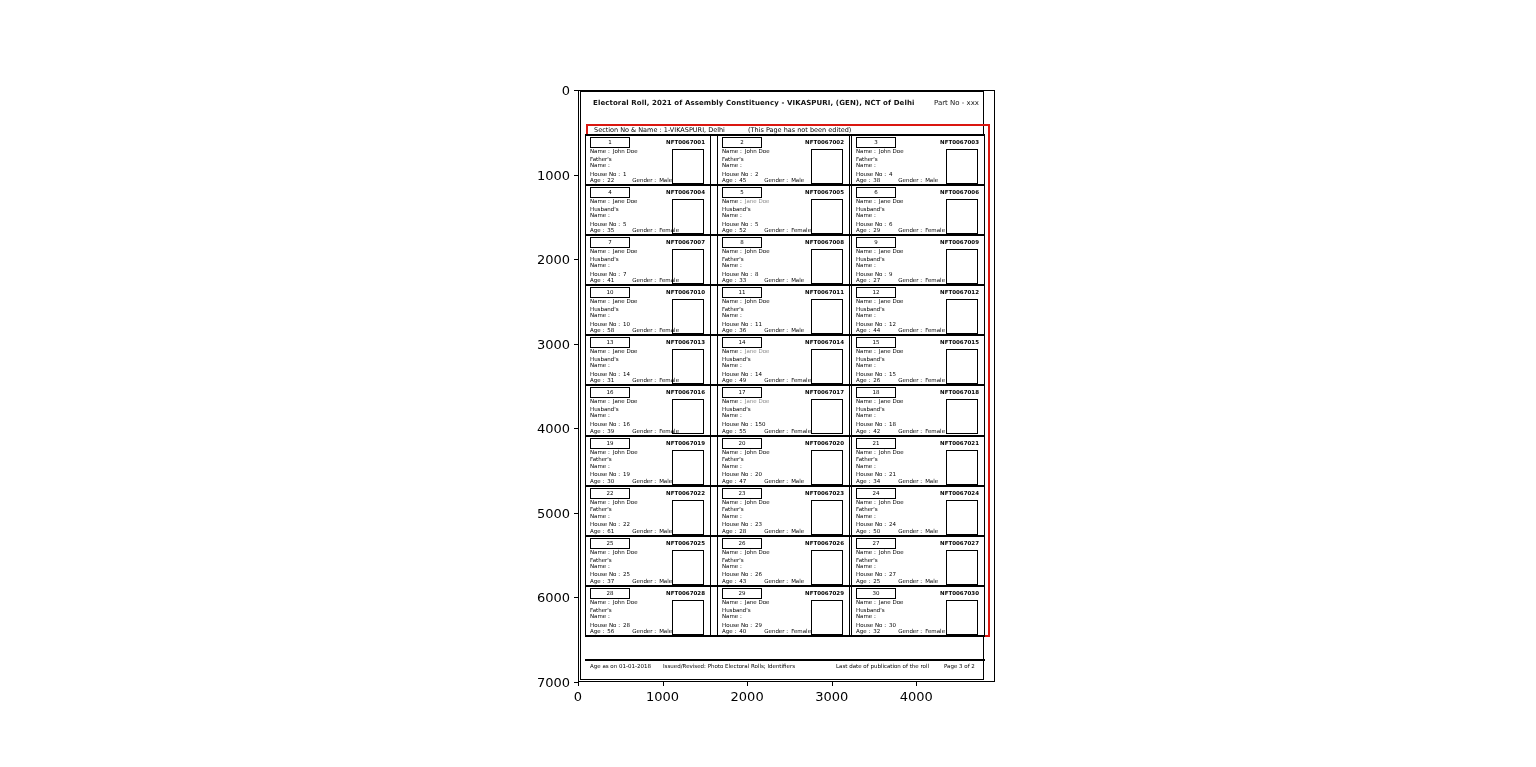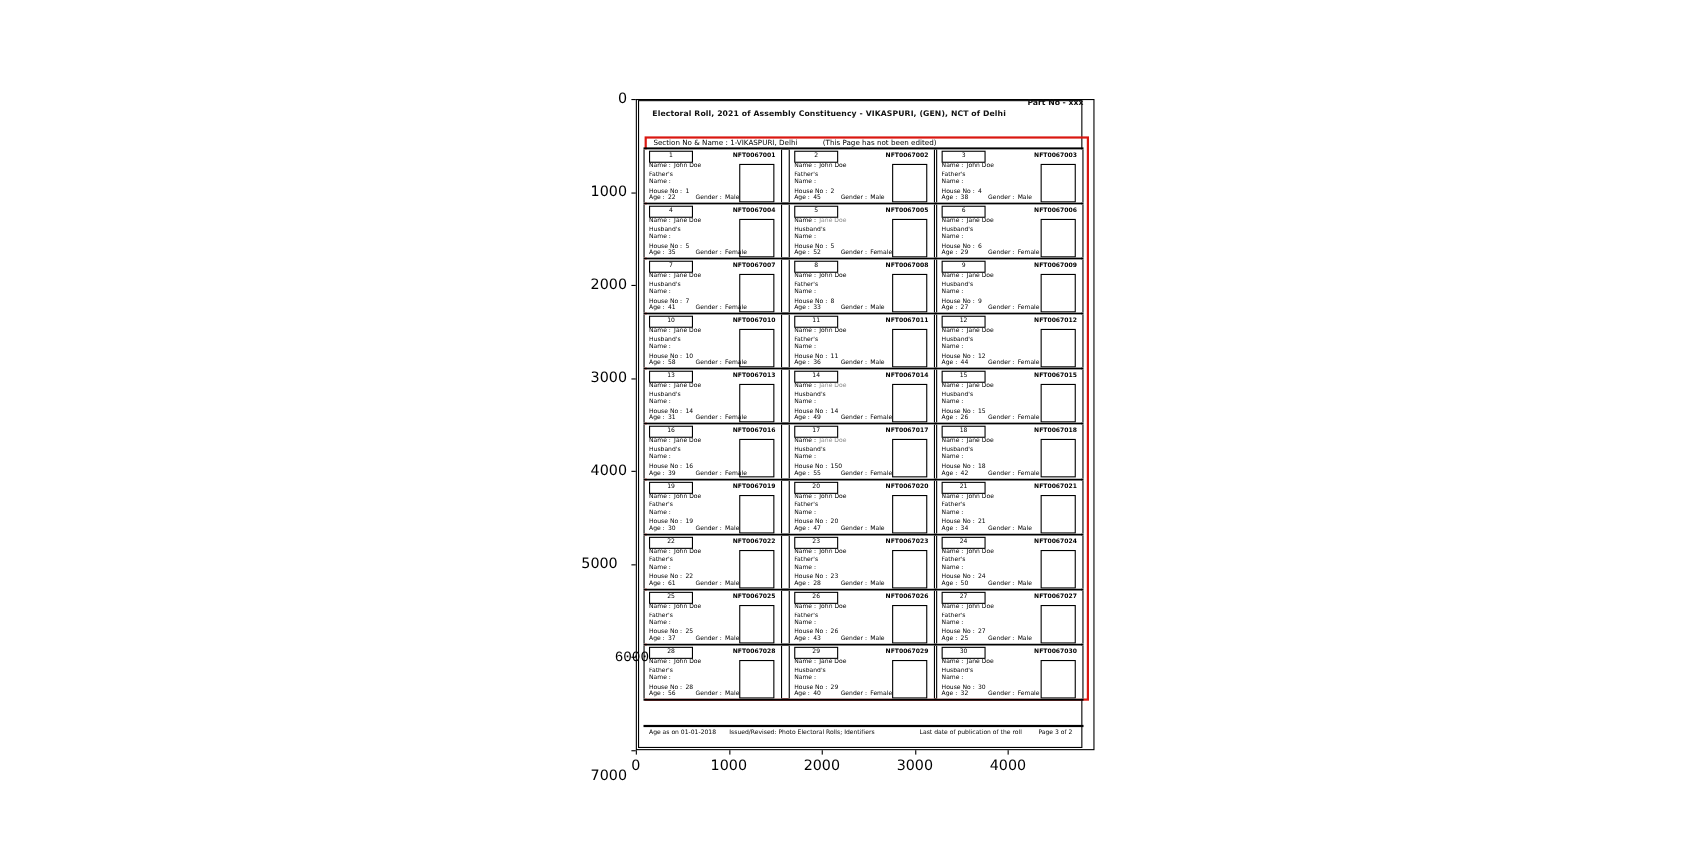--- a/index.html
+++ b/index.html
@@ -12,21 +12,21 @@
                transform:translateY(-50%);}
   .xtick-label{position:absolute;font-size:13px;color:#000;text-align:center;width:60px;
                transform:translateX(-50%);}
   .ytick-mark{position:absolute;height:1px;width:4px;background:#000;}
   .xtick-mark{position:absolute;width:1px;height:4px;background:#000;}
   
   #page-border{position:absolute;left:580px;top:91px;width:404px;height:589px;
                border:1.5px solid #000;box-sizing:border-box;background:#fff;}
   #doc-header-left{position:absolute;left:593px;top:99px;font-size:7px;font-weight:600;color:#111;
                    letter-spacing:.1px;white-space:nowrap;}
-  .hdr-right{position:absolute;left:934px;top:89px;font-size:7px;font-weight:700;color:#111;white-space:nowrap;}
+  .hdr-right{position:absolute;left:934px;top:99px;font-size:7px;font-weight:400;color:#111;white-space:nowrap;}
   #red-annotation{position:absolute;left:586px;top:124px;width:404px;height:513px;
                   border:2.5px solid #da1710;box-sizing:border-box;}
   #section-title{position:absolute;left:594px;top:126px;font-size:6.5px;font-weight:400;color:#000;white-space:nowrap;}
   #section-note{position:absolute;left:748px;top:126px;font-size:6.5px;font-weight:400;color:#000;white-space:nowrap;}
   
   #grid{position:absolute;left:585px;top:134px;width:400px;height:503px;
         display:grid;grid-template-rows:repeat(10,1fr);border-top:2px solid #000;box-sizing:border-box;}
   .vrow{position:relative;border-bottom:2px solid #000;box-sizing:border-box;}
   .vcard{position:absolute;top:0;bottom:0;border-left:1.5px solid #000;border-right:1.5px solid #000;
          box-sizing:border-box;background:#fff;}
@@ -645,25 +645,25 @@
 <div class="ytick-label" style="left: 520px; top: 90px;">0</div>
     <div class="ytick-mark" style="left: 574px; top: 90px;"></div>
     <div class="ytick-label" style="left: 520px; top: 174.571px;">1000</div>
     <div class="ytick-mark" style="left: 574px; top: 174.571px;"></div>
     <div class="ytick-label" style="left: 520px; top: 259.143px;">2000</div>
     <div class="ytick-mark" style="left: 574px; top: 259.143px;"></div>
     <div class="ytick-label" style="left: 520px; top: 343.714px;">3000</div>
     <div class="ytick-mark" style="left: 574px; top: 343.714px;"></div>
     <div class="ytick-label" style="left: 520px; top: 428.286px;">4000</div>
     <div class="ytick-mark" style="left: 574px; top: 428.286px;"></div>
-    <div class="ytick-label" style="left: 520px; top: 512.857px; text-align: center;">5000</div>
+    <div class="ytick-label" style="left: 520px; top: 512.857px;">5000</div>
     <div class="ytick-mark" style="left: 574px; top: 512.857px;"></div>
-    <div class="ytick-label" style="left: 540px; top: 597.429px; font-family: Liberation Mono, monospace;">6000</div>
+    <div class="ytick-label" style="left: 520px; top: 597.429px;">6000</div>
     <div class="ytick-mark" style="left: 574px; top: 597.429px;"></div>
-    <div class="ytick-label" style="left: 520px; top: 682px; margin-top: 24px;">7000</div>
+    <div class="ytick-label" style="left: 520px; top: 682px;">7000</div>
     <div class="ytick-mark" style="left: 574px; top: 682px;"></div>
     <div class="xtick-label" style="left: 578px; top: 689px;">0</div>
     <div class="xtick-mark" style="left: 578px; top: 682px;"></div>
     <div class="xtick-label" style="left: 662.57px; top: 689px;">1000</div>
     <div class="xtick-mark" style="left: 662.57px; top: 682px;"></div>
     <div class="xtick-label" style="left: 747.14px; top: 689px;">2000</div>
     <div class="xtick-mark" style="left: 747.14px; top: 682px;"></div>
     <div class="xtick-label" style="left: 831.71px; top: 689px;">3000</div>
     <div class="xtick-mark" style="left: 831.71px; top: 682px;"></div>
     <div class="xtick-label" style="left: 916.28px; top: 689px;">4000</div>

